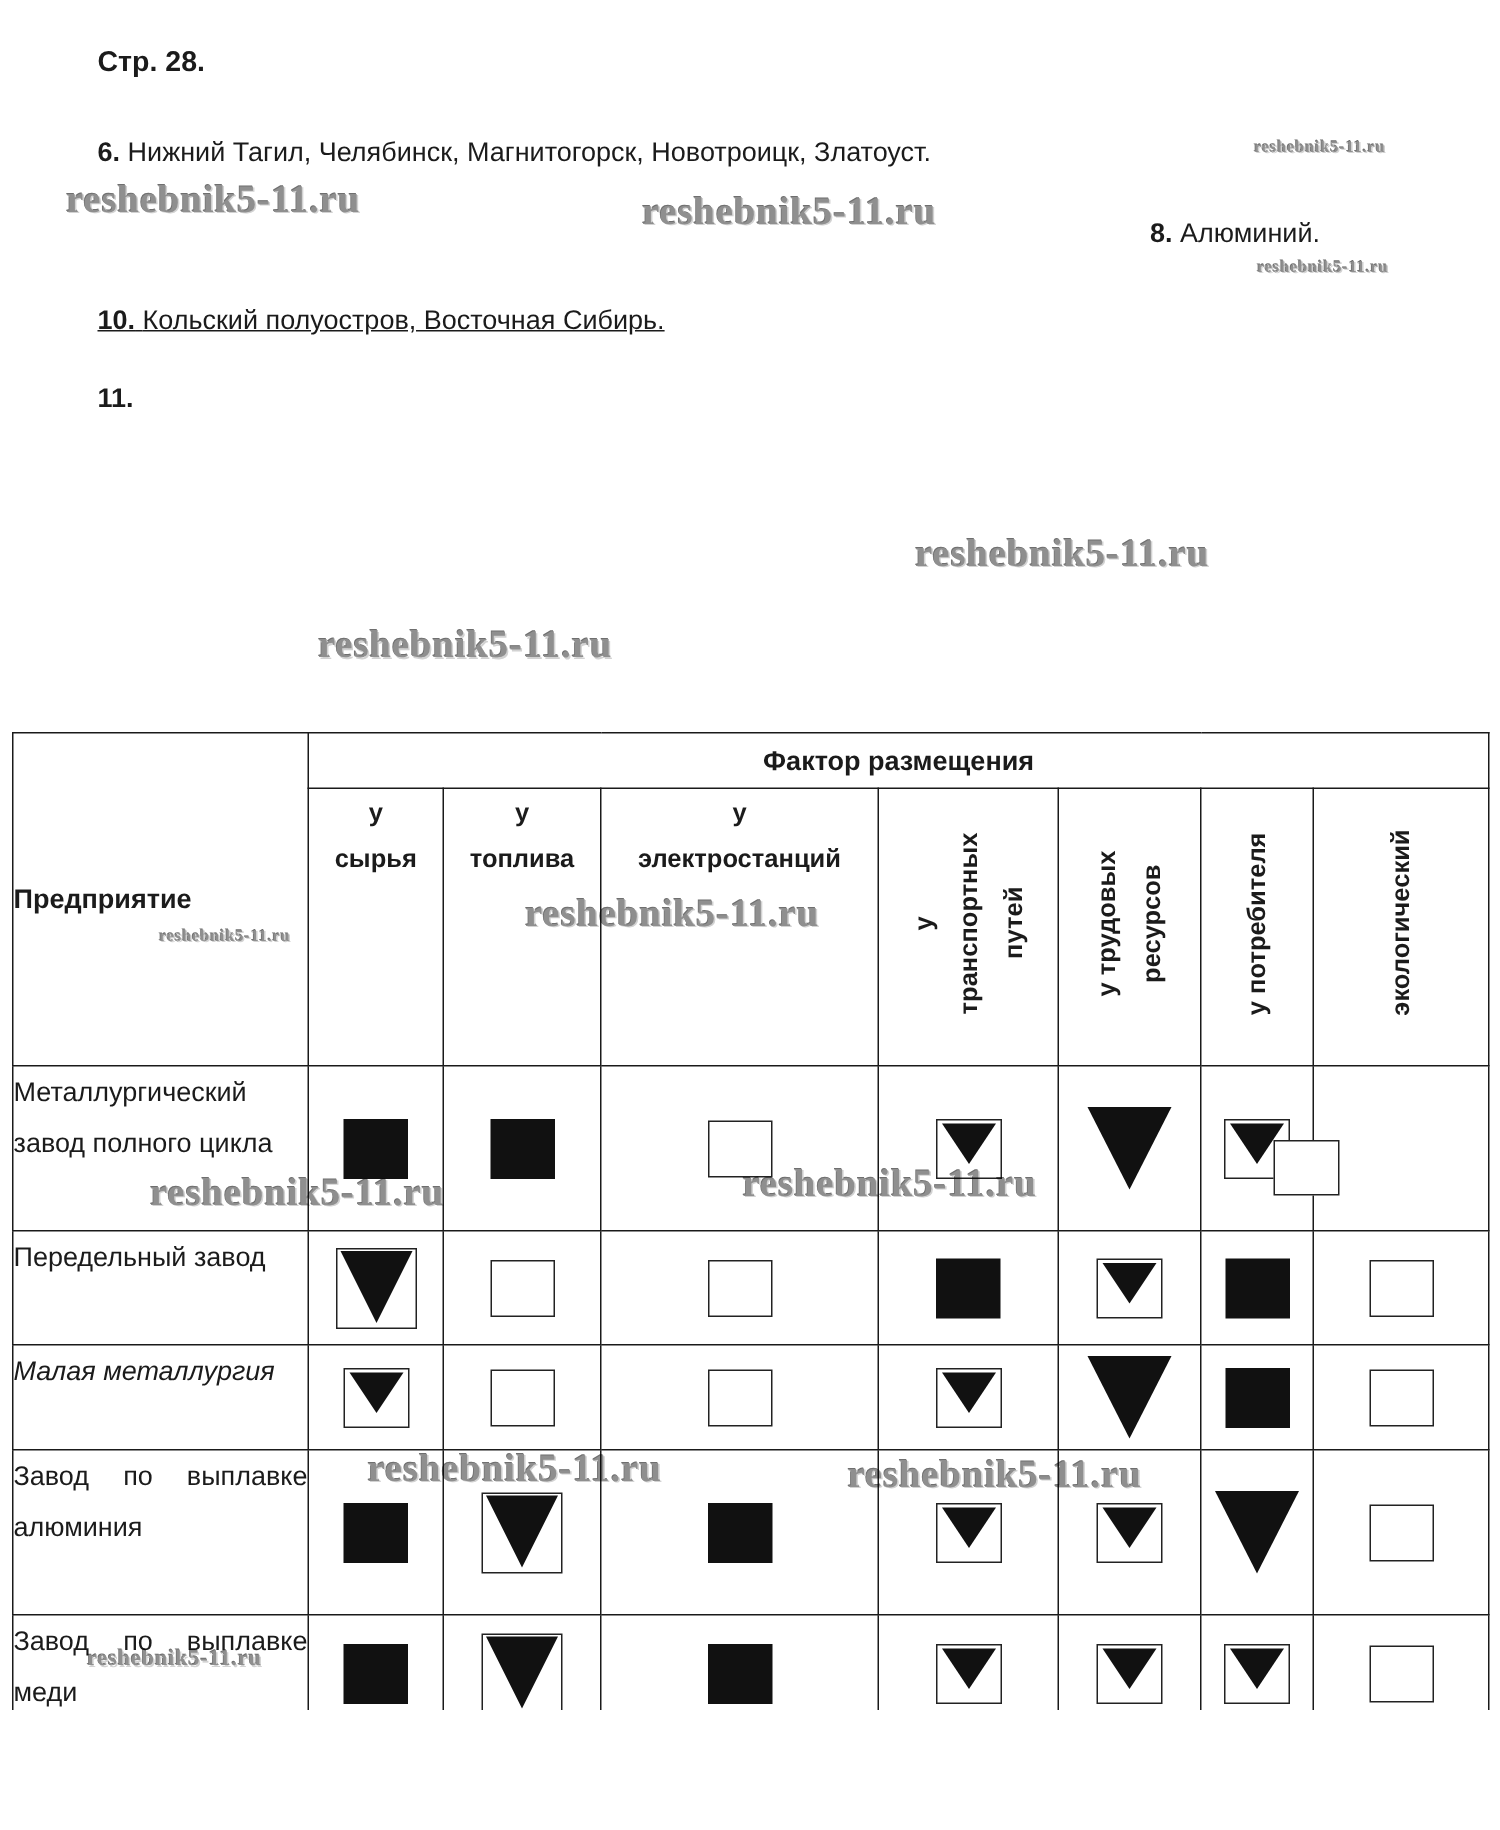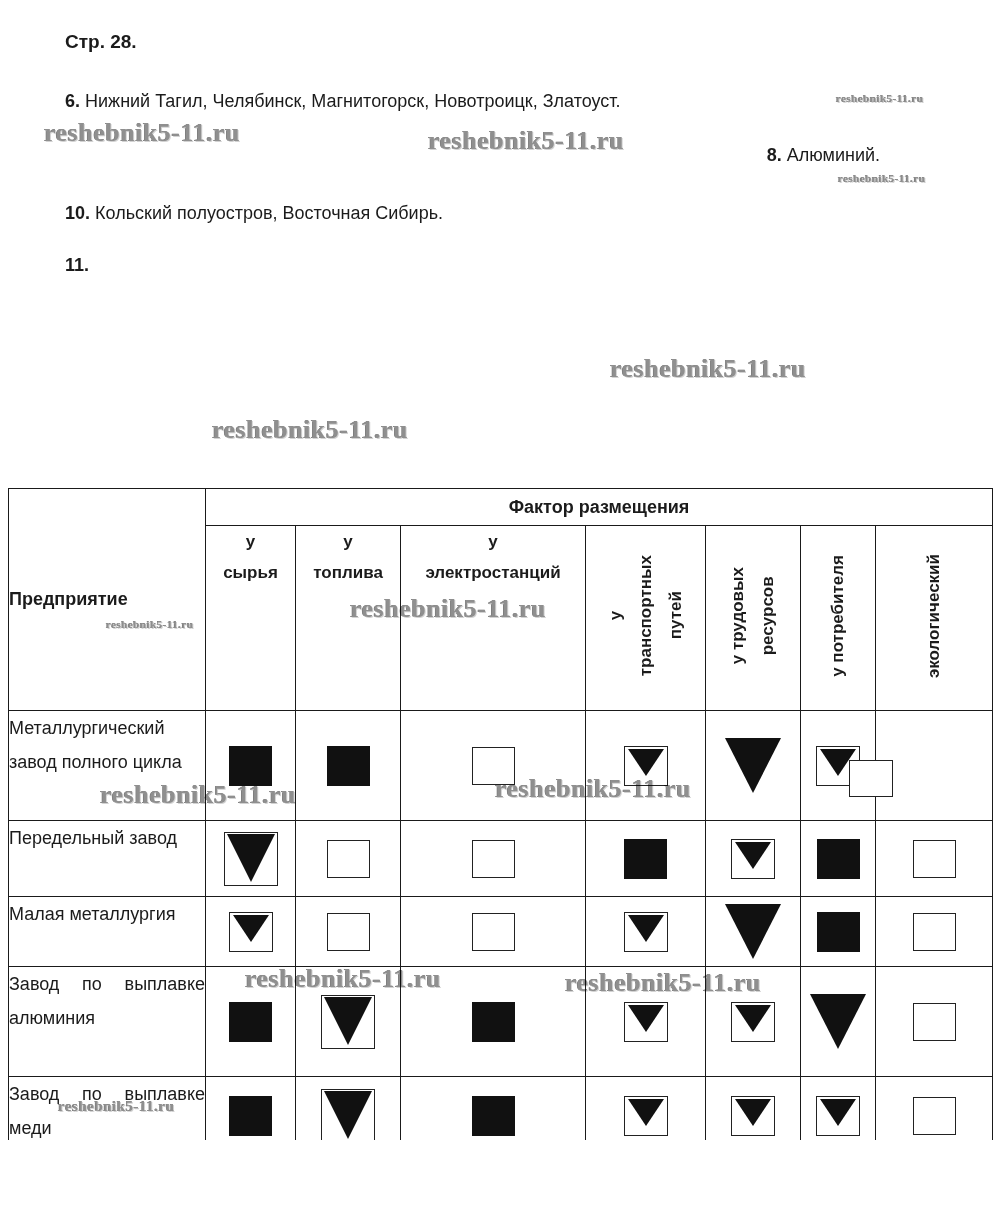--- a/index.html
+++ b/index.html
@@ -8,21 +8,21 @@
 
   
   .content{position:absolute;left:65px;top:31px;width:815px;z-index:2;}
   .page-title{font-size:19px;font-weight:700;margin:0;}
   .ans{margin:0;font-size:18px;line-height:22px;}
   .num{font-weight:700;}
   .a6{margin-top:37px;}
   .a7{margin-top:23px;text-align:justify;line-height:41px;}
   .a8{margin-top:32px;text-align:right;}
   .a9{margin-top:29px;}
-  .a10{margin-top:36px;}
+  .a10{margin-top:36px;text-decoration:underline;}
   .a11{margin-top:30px;}
 
   
   .wm{position:absolute;font-family:"Liberation Serif",serif;font-weight:700;color:#8f8f8f;
       text-shadow:1px 1px 0 #d2d2d2,-0.5px -0.5px 0 #6f6f6f;letter-spacing:0.5px;
       mix-blend-mode:multiply;z-index:6;white-space:nowrap;}
   .wm-lg{font-size:26px;}
   .wm-md{font-size:15px;}
   .wm-sm{font-size:11px;}
 
@@ -34,21 +34,21 @@
   thead tr.cols-row{height:185px;}
   .factor-h{font-size:18px;font-weight:700;text-align:center;}
   .enterprise-h{font-size:18px;font-weight:700;text-align:left;padding-left:30px;vertical-align:middle;margin-top:44px;}
   .h-col{vertical-align:top;padding-top:8px;font-size:17px;font-weight:700;text-align:center;line-height:31px;}
   .hlabel{white-space:pre-line;}
   .v-col{vertical-align:middle;text-align:center;}
   .vtext{display:inline-block;writing-mode:vertical-rl;transform:rotate(180deg);
          white-space:pre-line;font-size:17px;font-weight:700;line-height:30px;text-align:center;}
   tbody tr:nth-child(1){height:110px;}
   tbody tr:nth-child(2){height:76px;}
-  tbody tr:nth-child(3){height:70px;}
+  tbody tr:nth-child(3){height:70px;font-style:italic;}
   tbody tr:nth-child(4){height:110px;margin-top:40px;}
   tbody tr:nth-child(5){height:78px;}
   td.enterprise{font-size:18px;line-height:34px;text-align:justify;vertical-align:top;
                 padding:5px 33px 5px 12px;}
   td.symcell{text-align:center;vertical-align:middle;overflow:visible;}
 
   
   .sym{display:inline-block;vertical-align:middle;box-sizing:border-box;}
   .sq-filled{width:43px;height:40px;background:#111;}
   .sq-empty{width:43px;height:38px;border:1.5px solid #222;background:#fff;}

